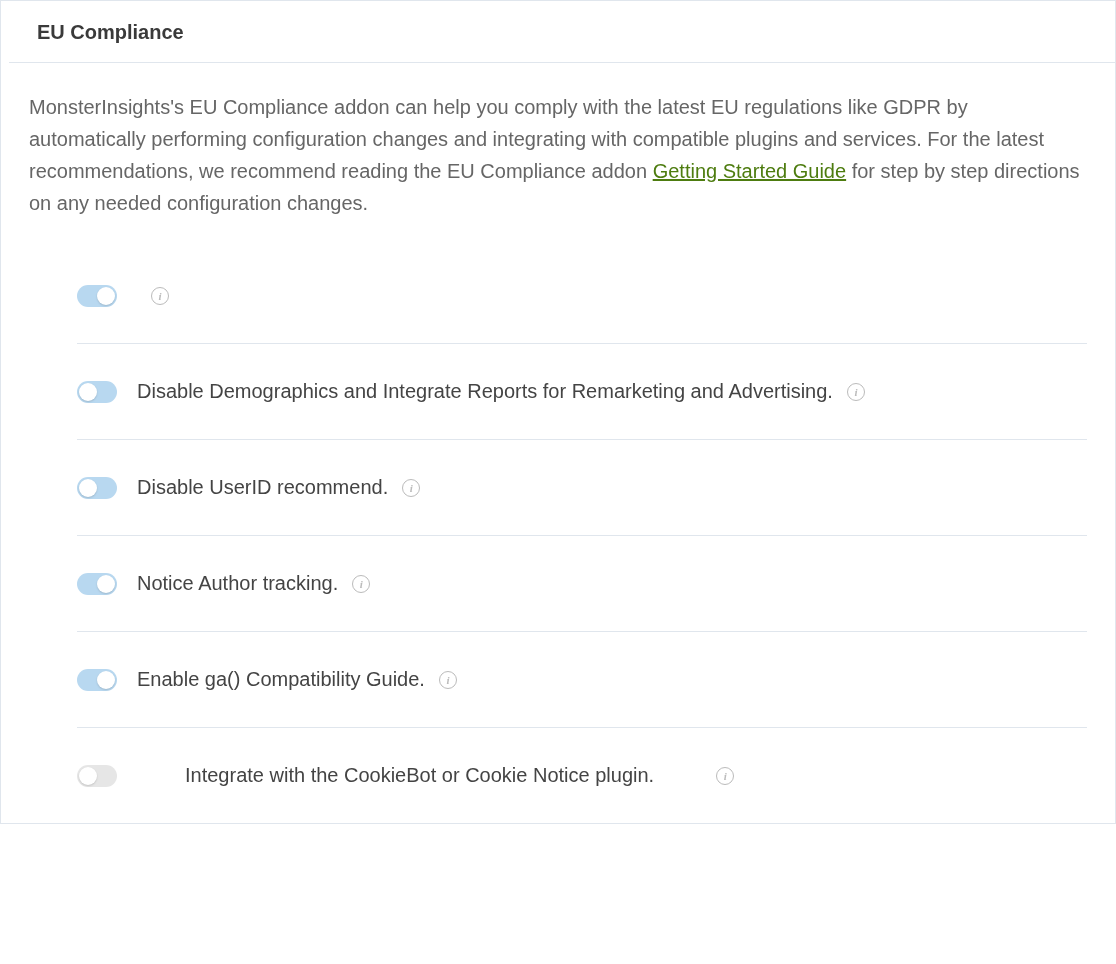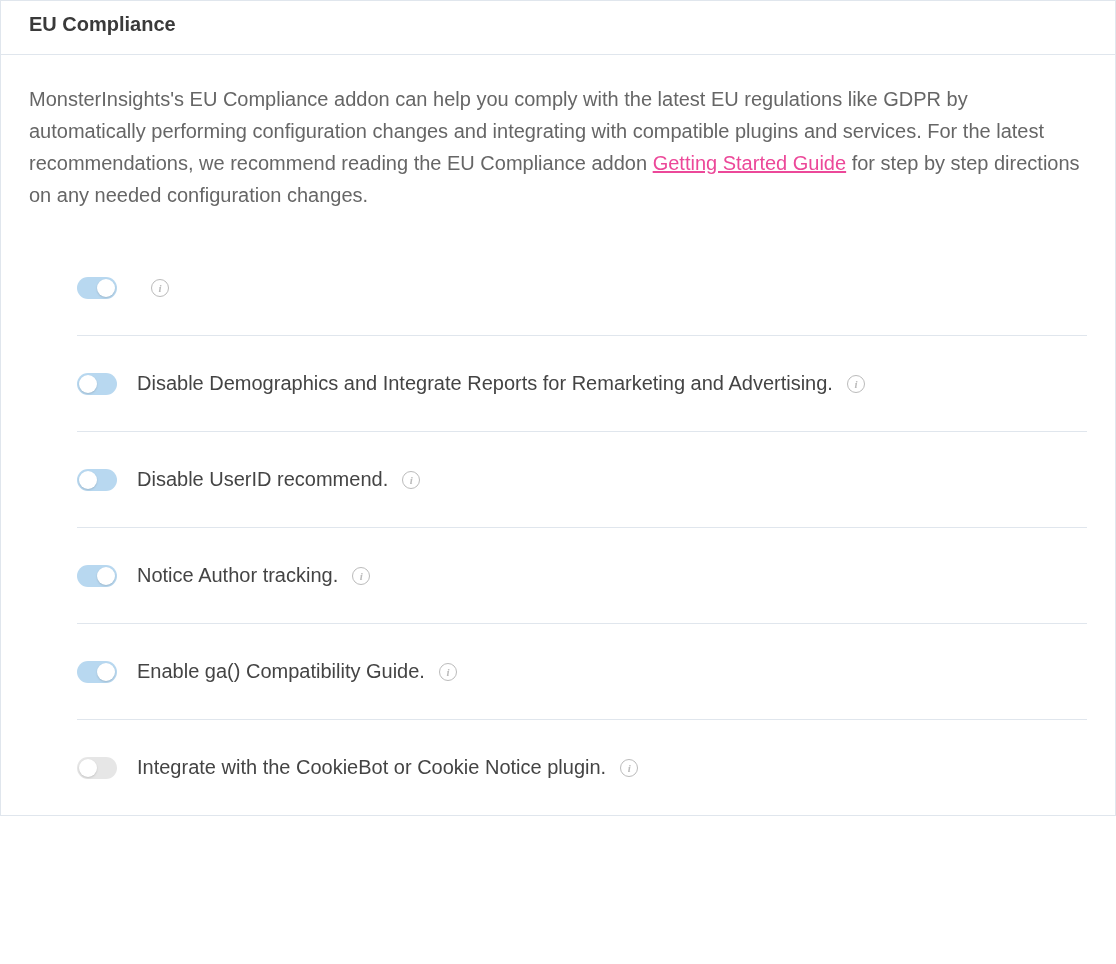--- a/index.html
+++ b/index.html
@@ -11,39 +11,40 @@
     font-family: -apple-system, BlinkMacSystemFont, "Segoe UI", Helvetica, Arial, sans-serif;
     background: #fff;
     color: #444;
     width: 1116px;
   }
   .panel {
     border: 1px solid #e0e6ed;
     background: #fff;
   }
   .panel-header {
-    padding: 12px 28px 18px;
+    padding: 20px 28px 18px;
     border-bottom: 1px solid #e0e6ed;
+    margin-left: 8px;
   }
   .panel-title {
     font-size: 20px;
     font-weight: 600;
     color: #3a3a3a;
   }
   .panel-body {
     padding: 28px 28px 0;
   }
   .description {
     font-size: 20px;
     line-height: 1.6;
     color: #666;
     margin-bottom: 30px;
   }
   .description a {
-    color: #ec4899;
+    color: #4d7c0f;
     text-decoration: underline;
   }
   .setting-row {
     display: flex;
     align-items: center;
     padding: 14px 0 18px;
     position: relative;
   }
   .setting-row.main {
     border-bottom: 1px solid #e0e6ed;
@@ -53,20 +54,21 @@
     padding-left: 48px;
   }
   .sub-row {
     display: flex;
     align-items: center;
     padding: 36px 0;
     border-bottom: 1px solid #e0e6ed;
   }
   .sub-row:last-child {
     border-bottom: none;
+    gap: 48px;
   }
   .toggle {
     position: relative;
     width: 40px;
     height: 22px;
     border-radius: 11px;
     flex-shrink: 0;
     cursor: pointer;
     margin-right: 20px;
   }

